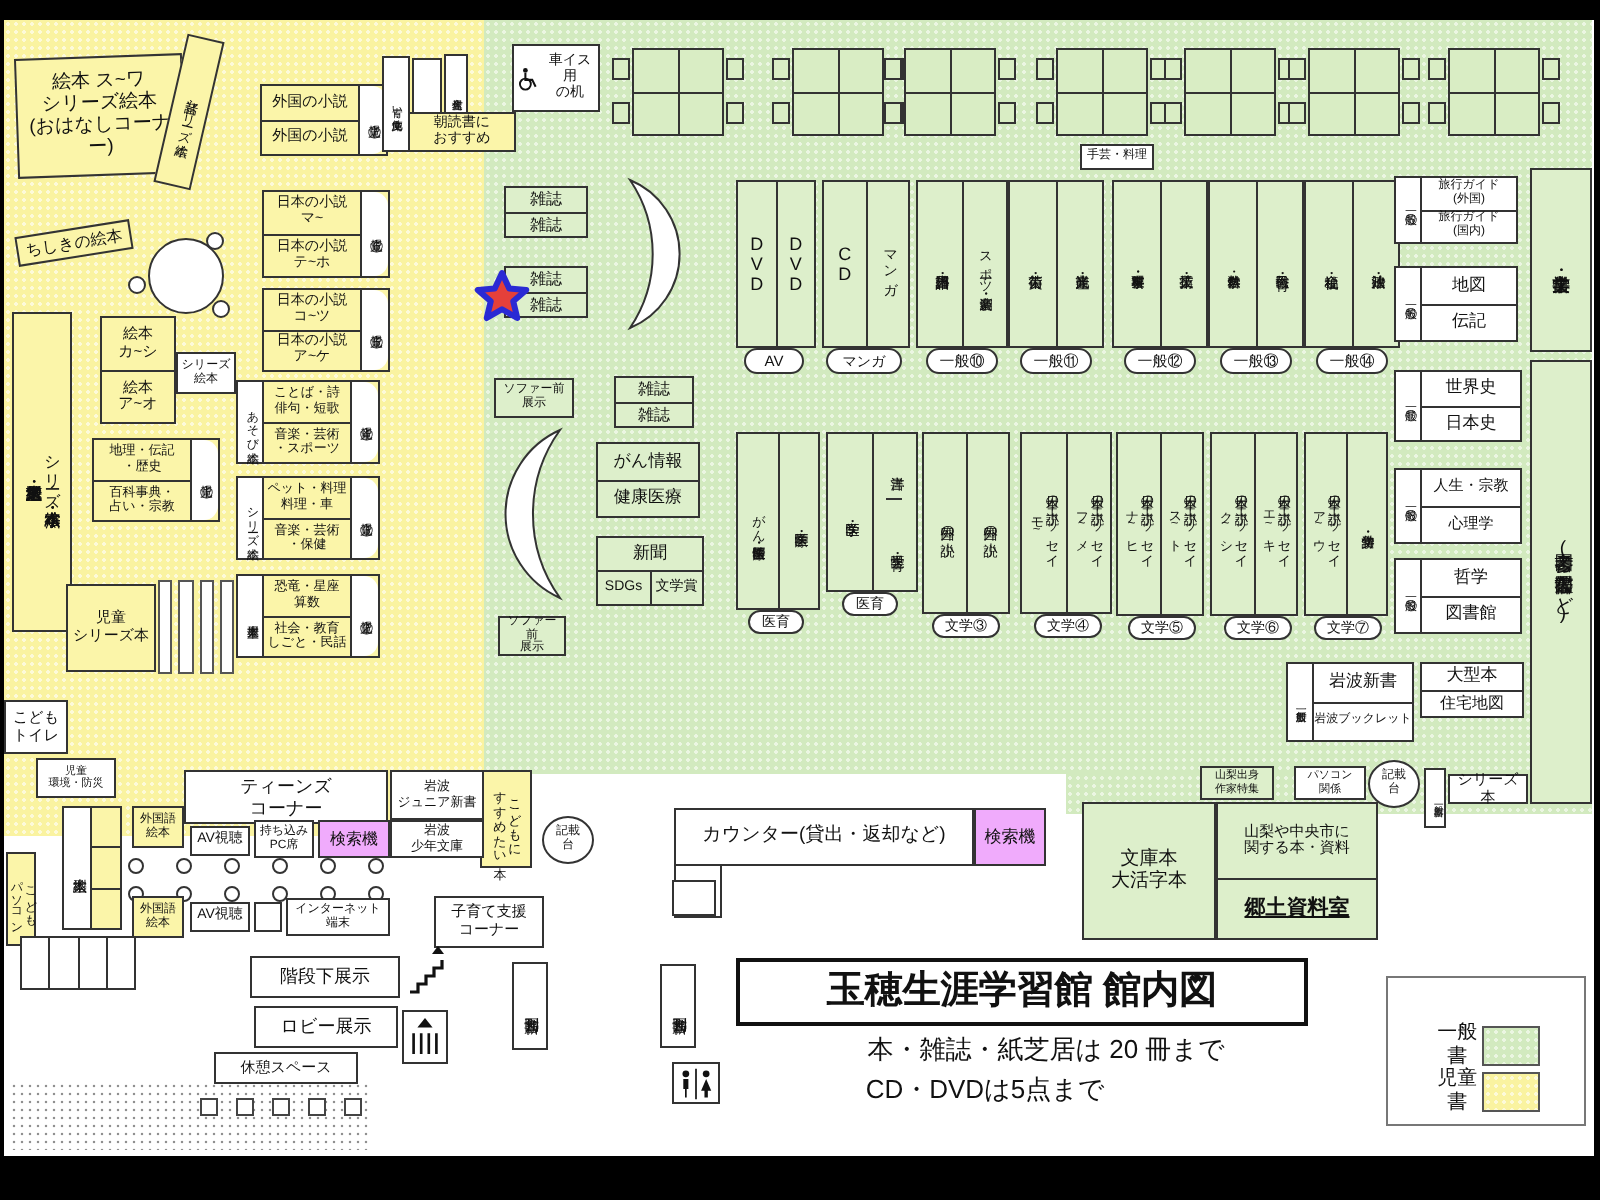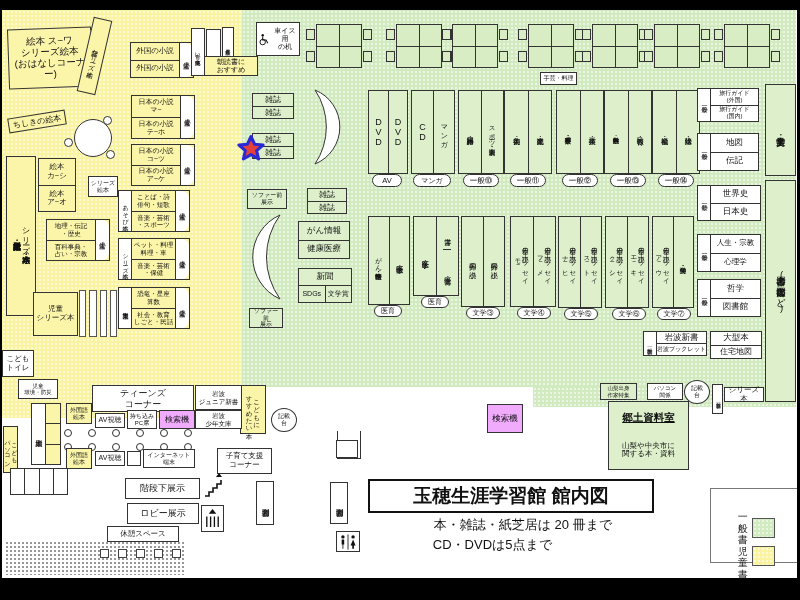--- a/index.html
+++ b/index.html
@@ -105,21 +105,21 @@
 算数</div><div style="font-size:6.5px">社会・教育
 しごと・民話</div></div>
     <div class="vbr">児童②</div>
   </div>
   <div class="b y unit" style="left:46px;top:219px;width:64px;height:42px">
     <div class="rr"><div style="font-size:6.5px">地理・伝記
 ・歴史</div><div style="font-size:6.5px">百科事典・
 占い・宗教</div></div>
     <div class="vbr">児童①</div>
   </div>
-  <div class="b y rows" style="left:38px;top:158px;width:38px;height:54px">
+  <div class="b y rows" style="left:50px;top:158px;width:38px;height:54px">
     <div style="font-size:7.5px">絵本
 カ~シ</div>
     <div style="font-size:7.5px">絵本
 ア~オ</div>
   </div>
   <div class="b" style="left:88px;top:176px;width:30px;height:21px;font-size:6px">シリーズ
 絵本</div>
   <div class="b y v" style="left:6px;top:156px;width:30px;height:160px;font-size:8px">シリーズ本・点字絵本・布絵本・
 紙芝居・大型紙芝居・大型絵本</div>
   <div class="b y" style="left:33px;top:292px;width:45px;height:44px;font-size:7.5px">児童
@@ -285,47 +285,50 @@
 エ~キ</div>
   </div>
   <div class="cap" style="left:612px;top:308px;width:34px;height:12px;font-size:7px">文学⑥</div>
   <div class="b g cols" style="left:652px;top:216px;width:42px;height:92px">
     <div style="font-size:6.5px">日本の小説・エッセイ
 ア~ウ</div><div style="font-size:6.5px">文学・俳句・詩</div>
   </div>
   <div class="cap" style="left:657px;top:308px;width:34px;height:12px;font-size:7px">文学⑦</div>
 
   
-  <div class="b unit" style="left:643px;top:331px;width:64px;height:25px">
+  <div class="b unit" style="left:643px;top:331px;width:64px;height:40px">
     <div class="vb" style="font-size:5.5px">一般新書</div>
     <div class="rr"><div style="font-size:8.5px">岩波新書</div><div style="font-size:6px">岩波ブックレット</div></div>
   </div>
   <div class="b rows" style="left:710px;top:331px;width:52px;height:28px">
     <div style="font-size:8.5px">大型本</div><div style="font-size:8px">住宅地図</div>
   </div>
   <div class="b g" style="left:600px;top:383px;width:37px;height:17px;font-size:5.5px">山梨出身
 作家特集</div>
   <div class="b" style="left:647px;top:383px;width:36px;height:17px;font-size:5.5px">パソコン
 関係</div>
   <div class="b circ" style="left:684px;top:380px;width:26px;height:24px;font-size:6px">記載
 台</div>
   <div class="b v" style="left:712px;top:384px;width:11px;height:30px;font-size:5px">一般新書</div>
   <div class="b" style="left:724px;top:387px;width:40px;height:15px;font-size:7.5px">シリーズ本</div>
+  <div class="b g" style="left:541px;top:401px;width:67px;height:69px;font-size:9.5px">文庫本
+大活字本</div>
   <div class="b g rows" style="left:608px;top:401px;width:81px;height:69px">
-    <div style="font-size:10.5px;font-weight:bold;text-decoration:underline;flex:0.8">郷土資料室</div>
     <div style="font-size:7.5px;border-top:none">山梨や中央市に
 関する本・資料</div>
+    <div style="font-size:10.5px;font-weight:bold;text-decoration:underline;flex:0.8">郷土資料室</div>
   </div>
 
   
   <div class="b y v" style="left:240px;top:385px;width:26px;height:49px;font-size:6.5px">こどもに
 すすめたい本</div>
   <div class="b circ" style="left:271px;top:408px;width:26px;height:24px;font-size:6px">記載
 台</div>
   <div class="b" style="left:337px;top:431px;width:24px;height:28px;border-top:none"></div>
+  <div class="b" style="left:337px;top:404px;width:150px;height:29px;font-size:9.5px">カウンター(貸出・返却など)</div>
   <div class="b pk" style="left:487px;top:404px;width:36px;height:29px;font-size:8.5px">検索機</div>
 
   
   <div class="b y" style="left:66px;top:403px;width:26px;height:21px;font-size:6px">外国語
 絵本</div>
   <div class="b" style="left:92px;top:385px;width:102px;height:27px;font-size:9px">ティーンズ
 コーナー</div>
   <div class="b" style="left:95px;top:413px;width:30px;height:15px;font-size:7px">AV視聴</div>
   <div class="b" style="left:127px;top:410px;width:30px;height:19px;font-size:6px">持ち込み
 PC席</div>
@@ -387,26 +390,26 @@
         <circle cx="19" cy="4" r="2" fill="#111"></circle>
         <path d="M19 7 l3 7 h-2 v4 h-2 v-4 h-2 z" fill="#111"></path>
       </svg>
   </div>
 
   
   <div class="b bold" style="left:368px;top:479px;width:286px;height:34px;font-size:19px;border-width:2.5px;border-color:#111">玉穂生涯学習館 館内図</div>
   <div class="b nb" style="left:392px;top:516px;width:262px;height:18px;font-size:13px">本・雑誌・紙芝居は 20 冊まで</div>
   <div class="b nb" style="left:385px;top:536px;width:215px;height:18px;font-size:13px">CD・DVDは5点まで</div>
 
-  <div class="b" style="left:710px;top:488px;width:88px;height:75px;border-color:#777;border-width:1.5px;flex-direction:column;justify-content:space-around;align-items:stretch;padding:22px">
+  <div class="b" style="left:693px;top:488px;width:100px;height:75px;border-color:#777;border-width:1.5px;flex-direction:column;justify-content:space-around;align-items:stretch;padding:22px">
     <div style="display:flex;align-items:center;justify-content:space-between">
       <span style="font-size:10px">一般書</span>
       <span class="zg" style="display:inline-block;width:34px;height:20px;border:1px solid #555;box-sizing:border-box"></span>
     </div>
-    <div style="display:flex;justify-content:space-between">
+    <div style="display:flex;align-items:center;justify-content:space-between">
       <span style="font-size:10px">児童書</span>
       <span class="zy" style="display:inline-block;width:34px;height:20px;border:1px solid #555;box-sizing:border-box"></span>
     </div>
   </div>
 
   
   <div class="bar" style="left:0;top:0;width:800px;height:10px"></div>
   <div class="bar" style="left:0;top:578px;width:800px;height:22px"></div>
   <div class="bar" style="left:0;top:0;width:2px;height:600px"></div>
   <div class="bar" style="left:797px;top:0;width:3px;height:600px"></div>

